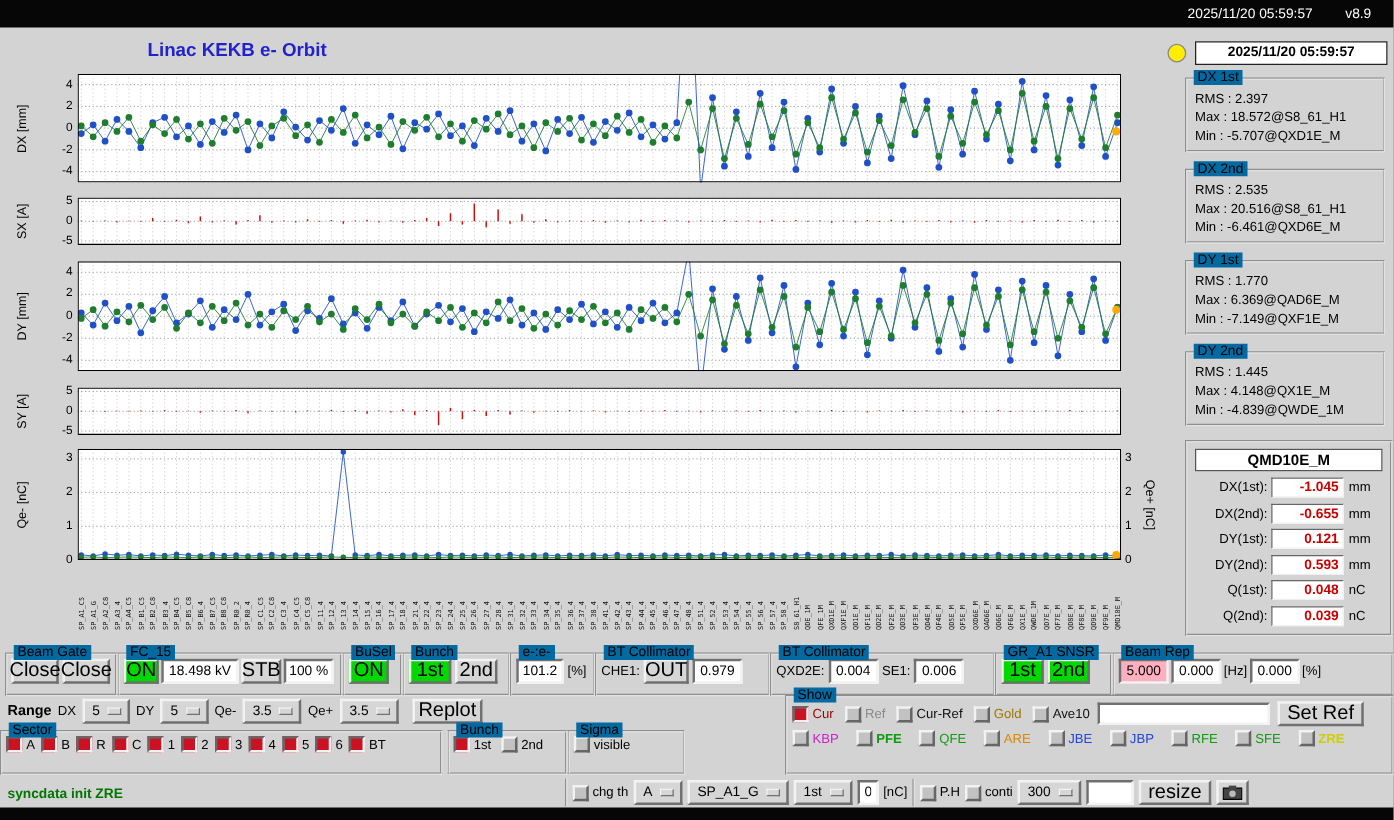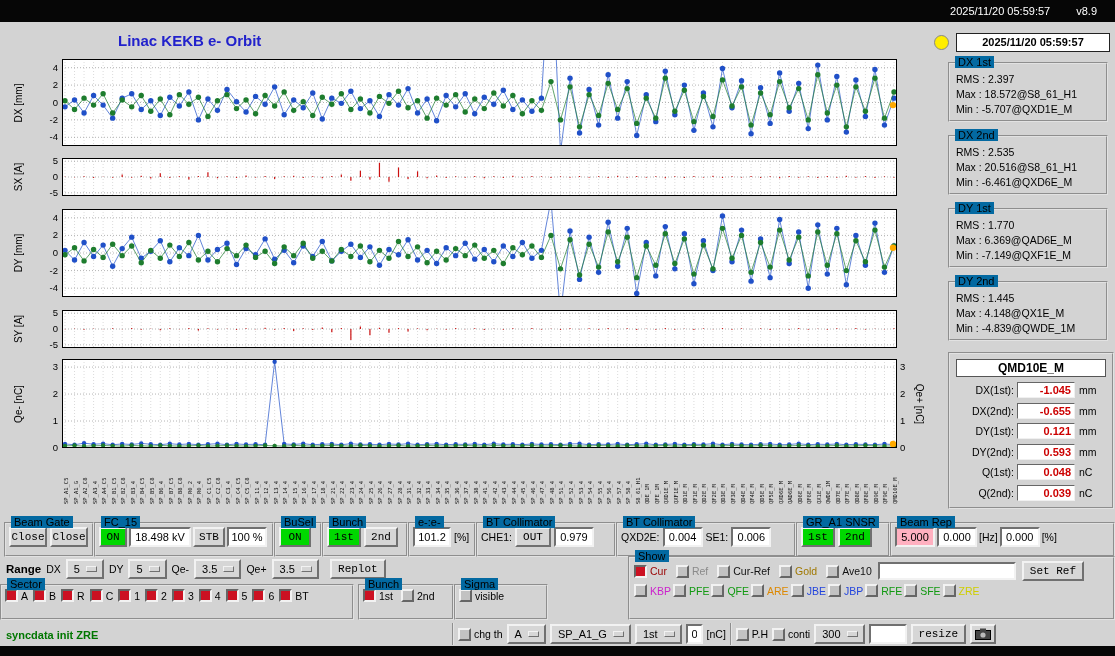--- a/index.html
+++ b/index.html
@@ -31,22 +31,22 @@
   #qmd{left:948px;top:352px;width:162px;height:153px}
   .qmd-title{margin:5px auto 3px;width:148px;background:#fff;border:1px solid #555;
     text-align:center;font-weight:bold;font-size:12px;line-height:16px}
   .qmd-row{display:flex;align-items:center;height:20.5px;padding-left:2px}
   .qmd-label{width:62px;text-align:right;font-size:10.5px}
   .qmd-val{width:50px;margin-left:3px;background:#fff;border:1px solid;border-color:#666 #f0f0f0 #f0f0f0 #666;
     color:#cc0000;font-weight:bold;font-size:11px;text-align:right;padding:1px 3px}
   .qmd-unit{margin-left:4px;font-size:10.5px}
   .btn{display:inline-flex;align-items:center;justify-content:center;background:#d6d6d6;
     border-top:2px solid #f2f2f2;border-left:2px solid #f2f2f2;border-bottom:2px solid #707070;
-    border-right:2px solid #707070;font-size:11px;padding:1px 6px;height:20px;box-sizing:border-box;
-    font-family:Liberation Mono, monospace;white-space:nowrap;color:#000}
+    border-right:2px solid #707070;font-size:16px;padding:1px 6px;height:20px;box-sizing:border-box;
+    font-family:Liberation Sans, sans-serif;white-space:nowrap;color:#000}
   .btn.green{background:#00d800}
   .val{display:inline-flex;align-items:center;justify-content:center;background:#fff;
     border-top:2px solid #707070;border-left:2px solid #707070;border-bottom:2px solid #f2f2f2;
     border-right:2px solid #f2f2f2;font-size:11px;height:20px;box-sizing:border-box;
     font-family:"Liberation Sans",sans-serif;white-space:nowrap;padding:1px 4px;color:#000}
   .val.pink{background:#ffb0c0}
   input.val{text-align:left}
   .opt{display:inline-flex;align-items:center;background:#d6d6d6;border-top:2px solid #f2f2f2;
     border-left:2px solid #f2f2f2;border-bottom:2px solid #707070;border-right:2px solid #707070;
     padding:1px 22px 1px 6px;font-size:11px;position:relative;height:20px;box-sizing:border-box;color:#000}
@@ -1577,28 +1577,28 @@
           </span>
           <span class="check-item">
             <span class="checkbox"></span>
             <span style="color: rgb(17, 17, 17);">Ave10</span>
           </span>
         </span>
       <input class="val" style="width: 138px; height: 18px;" value="">
       <button class="btn">Set Ref</button>
     </div>
     <div class="show-row">
-      <span class="checks" id="show-checks2" style="gap:2px">
+      <span class="checks" id="show-checks2" style="gap:14px">
           <span class="check-item">
             <span class="checkbox"></span>
             <span style="color: rgb(204, 34, 204);">KBP</span>
           </span>
           <span class="check-item">
             <span class="checkbox"></span>
-            <span style="color: rgb(17, 153, 17);">PFE</span>
+            <span style="color: rgb(17, 153, 17); font-weight: bold;">PFE</span>
           </span>
           <span class="check-item">
             <span class="checkbox"></span>
             <span style="color: rgb(17, 153, 17);">QFE</span>
           </span>
           <span class="check-item">
             <span class="checkbox"></span>
             <span style="color: rgb(221, 136, 0);">ARE</span>
           </span>
           <span class="check-item">
@@ -1612,21 +1612,21 @@
           <span class="check-item">
             <span class="checkbox"></span>
             <span style="color: rgb(17, 153, 17);">RFE</span>
           </span>
           <span class="check-item">
             <span class="checkbox"></span>
             <span style="color: rgb(17, 153, 17);">SFE</span>
           </span>
           <span class="check-item">
             <span class="checkbox"></span>
-            <span style="color: rgb(207, 207, 0);">ZRE</span>
+            <span style="color: rgb(207, 207, 0); font-weight: bold;">ZRE</span>
           </span>
         </span>
     </div>
   </div>
 
   <div class="frame" style="left:0;top:584px;width:350px;height:32px">
     <span class="frame-title">Sector</span>
     <div class="frow" style="gap:5px">
         <span class="checks" id="sector-items" style="gap:5px">
           <span class="check-item">

